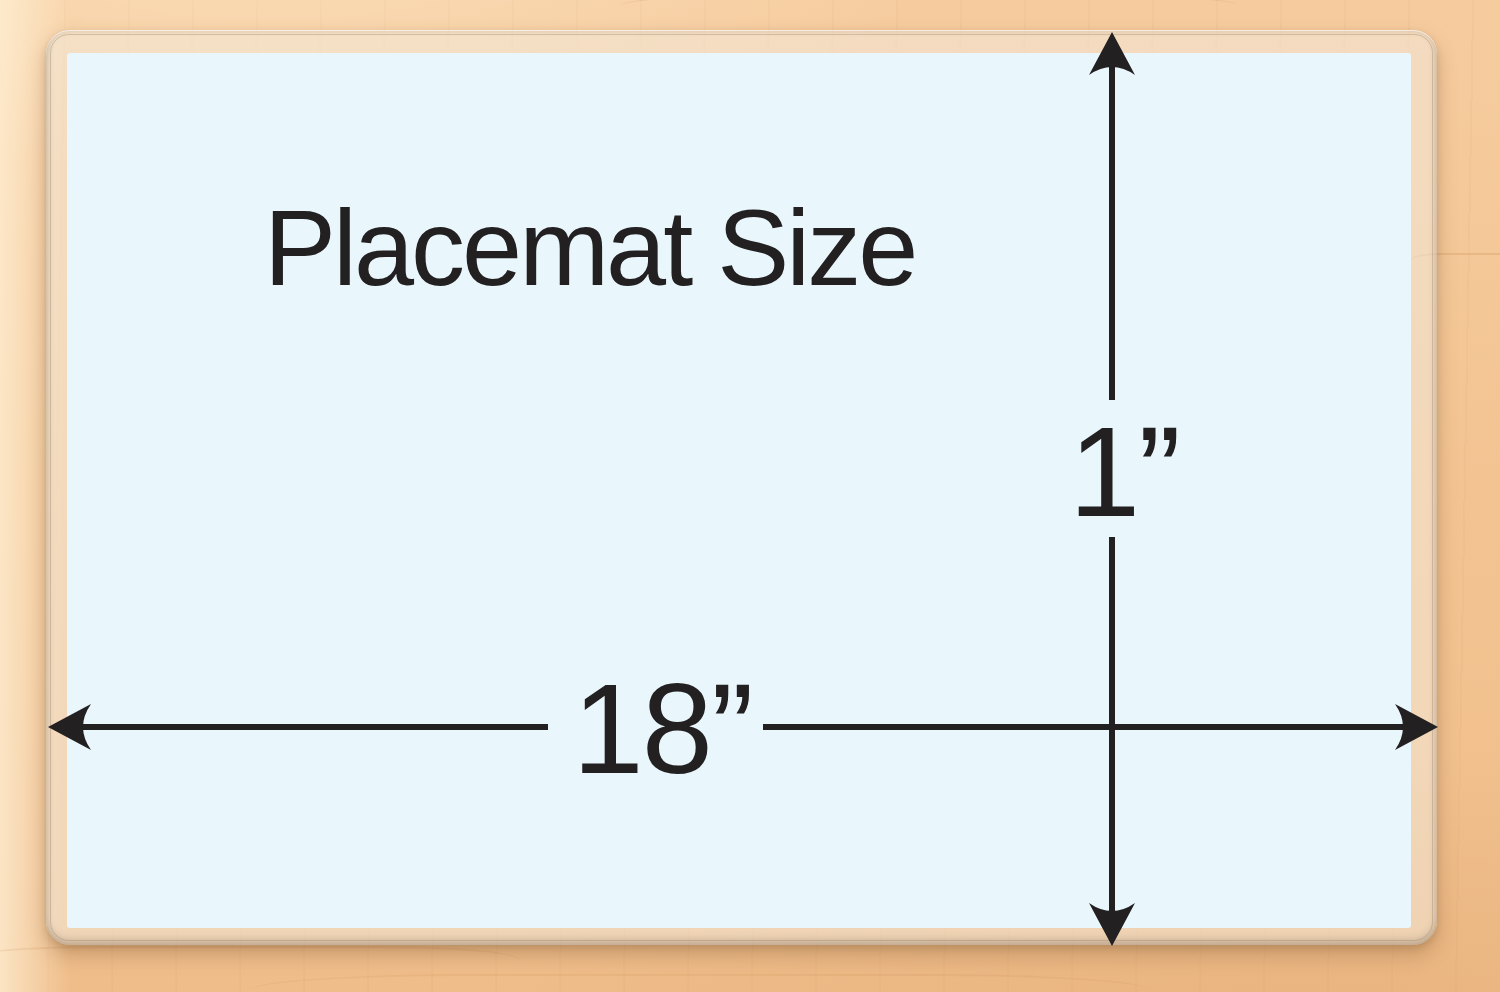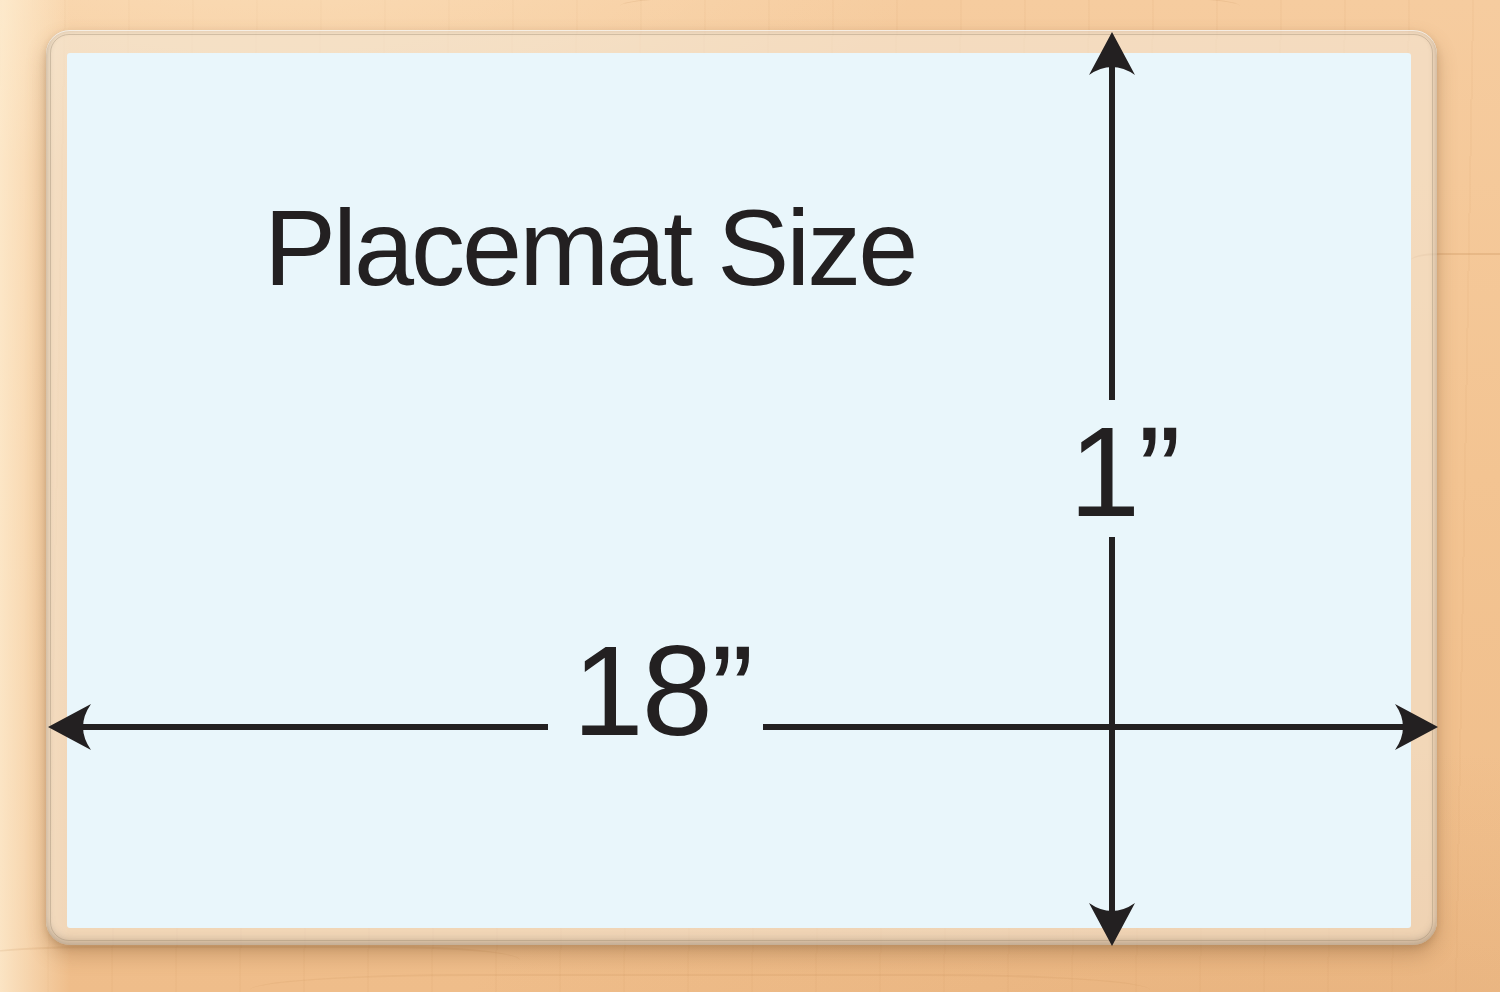--- a/index.html
+++ b/index.html
@@ -86,21 +86,21 @@
     position: absolute;
     font-size: 128px;
     line-height: 1.0;
     font-weight: 400;
     letter-spacing: -2px;
     color: #232021;
     white-space: nowrap;
     transform: translate(-50%, -50%);
   }
   .dim-label.height { left: 1124px; top: 472px; }
-  .dim-label.width  { left: 662px;  top: 691px; }
+  .dim-label.width  { left: 662px;  top: 729px; }
 
   
   .arrows-svg {
     position: absolute;
     inset: 0;
     pointer-events: none;
   }
 </style>
 </head>
 <body>

